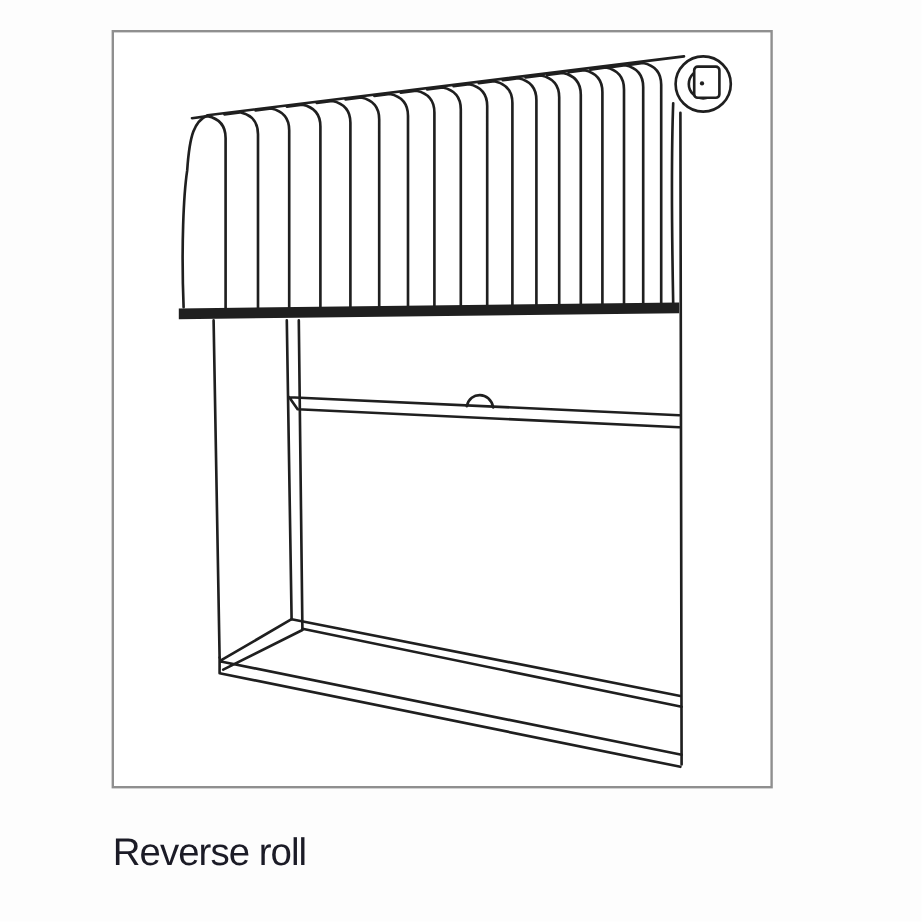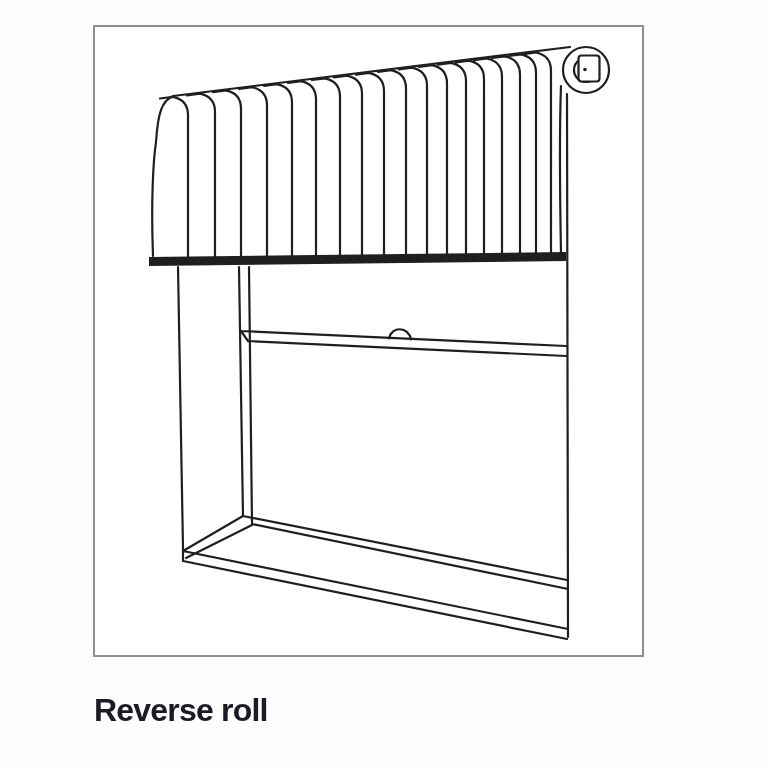--- a/index.html
+++ b/index.html
@@ -10,21 +10,21 @@
     position:relative;
     overflow:hidden;
   }
   .figure-wrap{position:absolute;left:0;top:0;width:768px;height:768px;}
   svg{display:block;}
   .caption{
     position:absolute;
     left:94px;
     top:692px;
     font-size:32px;
-    font-weight:bold;
+    font-weight:normal;
     letter-spacing:-0.8px;
     color:#1b1b26;
   }
 </style>
 </head>
 <body>
 
 <div class="figure-wrap">
   <svg width="768" height="768" viewBox="0 0 768 768">
 

